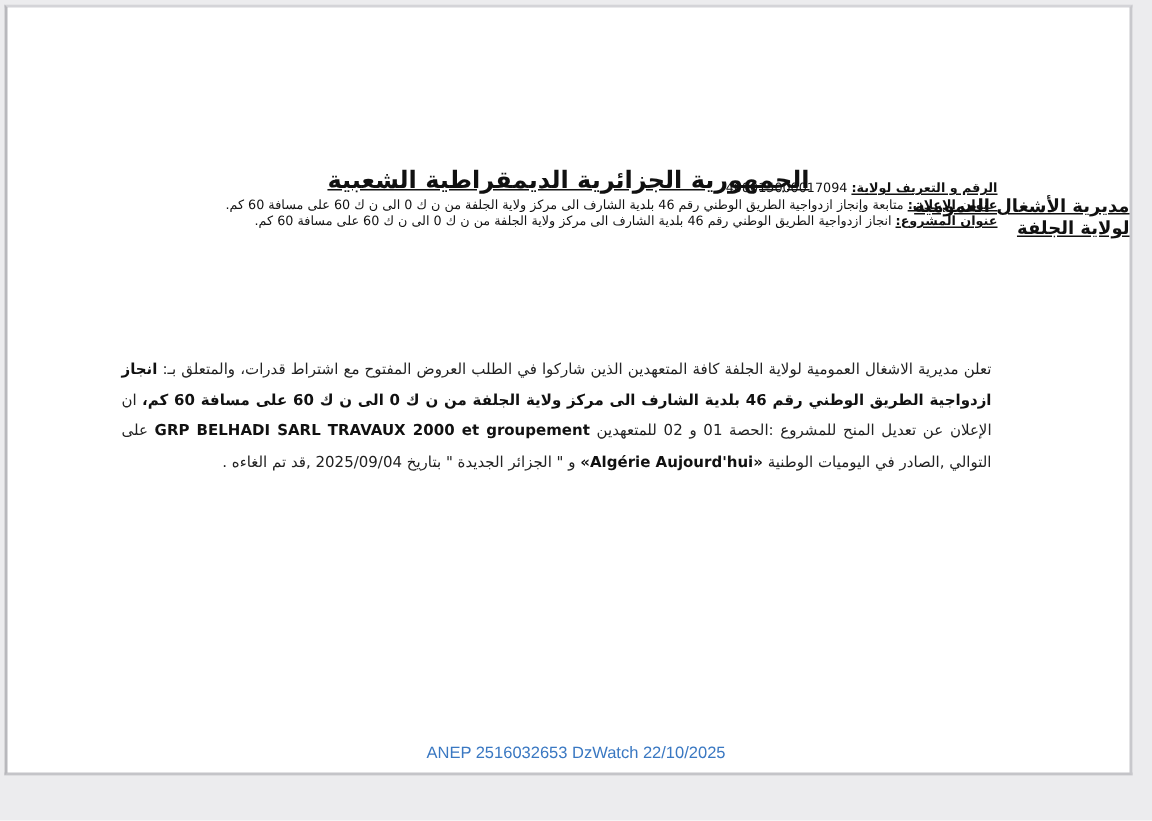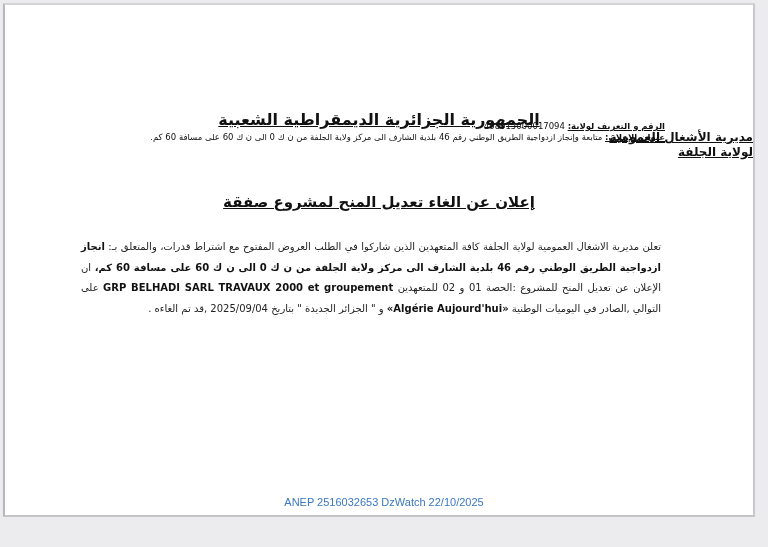--- a/index.html
+++ b/index.html
@@ -91,23 +91,26 @@
 
   <div class="meta rtl">
     <div>
       <span class="lbl">الرقم و التعريف لولاية:</span>
       <span>408015000017094</span>
     </div>
     <div>
       <span class="lbl">عنوان الإعلان:</span>
       <span>متابعة وإنجاز ازدواجية الطريق الوطني رقم 46 بلدية الشارف الى مركز ولاية الجلفة من ن ك 0 الى ن ك 60 على مسافة 60 كم.</span>
     </div>
+    <div>
+      <span class="lbl">عنوان المشروع:</span>
+      <span>انجاز ازدواجية الطريق الوطني رقم 46 بلدية الشارف الى مركز ولاية الجلفة من ن ك 0 الى ن ك 60 على مسافة 60 كم.</span>
+    </div>
   </div>
 
-  <div class="announce-title rtl">إعلان عن الغاء تعديل المنح لمشروع صفقة</div>
 
   <div class="body-text rtl">
     <span>تعلن مديرية الاشغال العمومية لولاية الجلفة كافة المتعهدين الذين شاركوا في الطلب العروض المفتوح مع اشتراط قدرات، والمتعلق بـ: </span><b>انجاز ازدواجية الطريق الوطني رقم 46 بلدية الشارف الى مركز ولاية الجلفة من ن ك 0 الى ن ك 60 على مسافة 60 كم،</b><span> ان الإعلان عن تعديل المنح للمشروع :الحصة 01 و 02 للمتعهدين </span><b>GRP BELHADI SARL TRAVAUX 2000 et groupement</b><span> على التوالي ,الصادر في اليوميات الوطنية </span><b>«Algérie Aujourd'hui»</b><span> و " الجزائر الجديدة " بتاريخ 2025/09/04 ,قد تم الغاءه .</span>
   </div>
 
 </div>
 
 <div class="footer">ANEP 2516032653 DzWatch 22/10/2025</div>
 
 </body></html>

